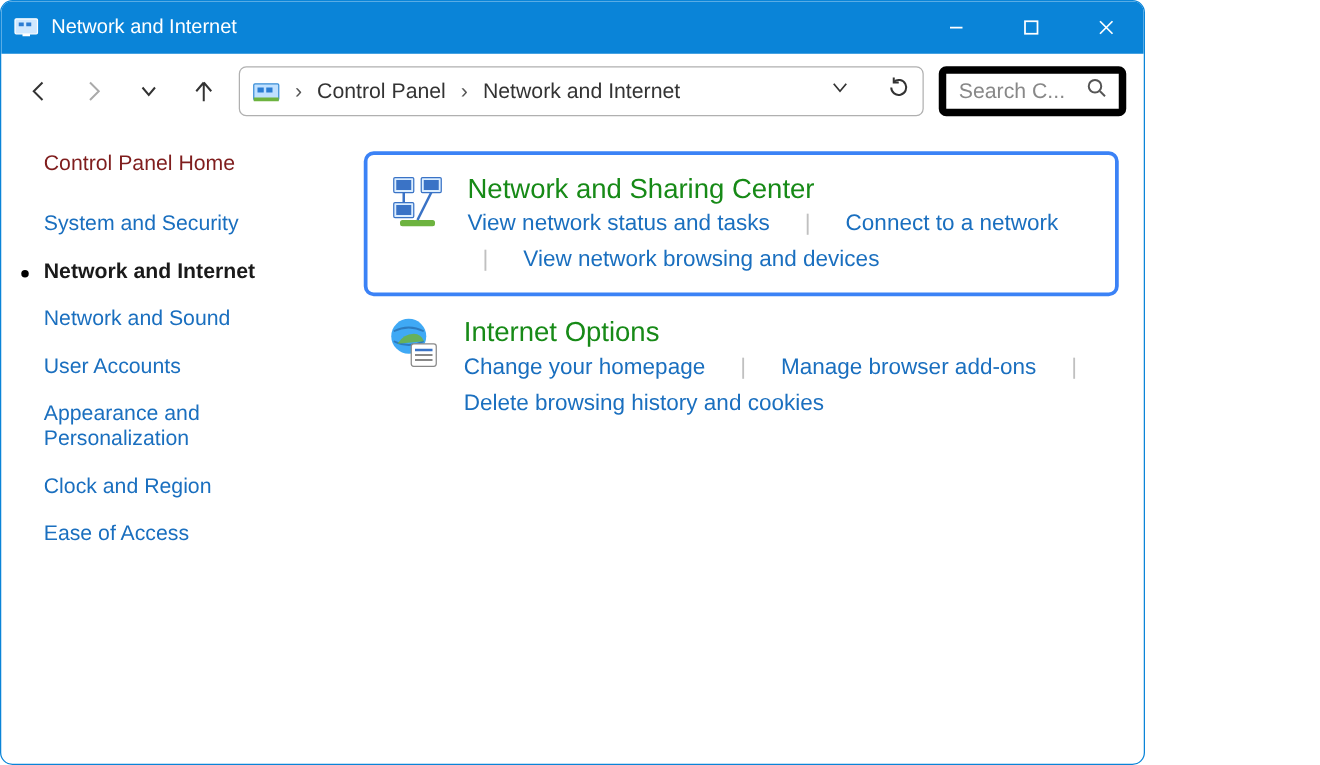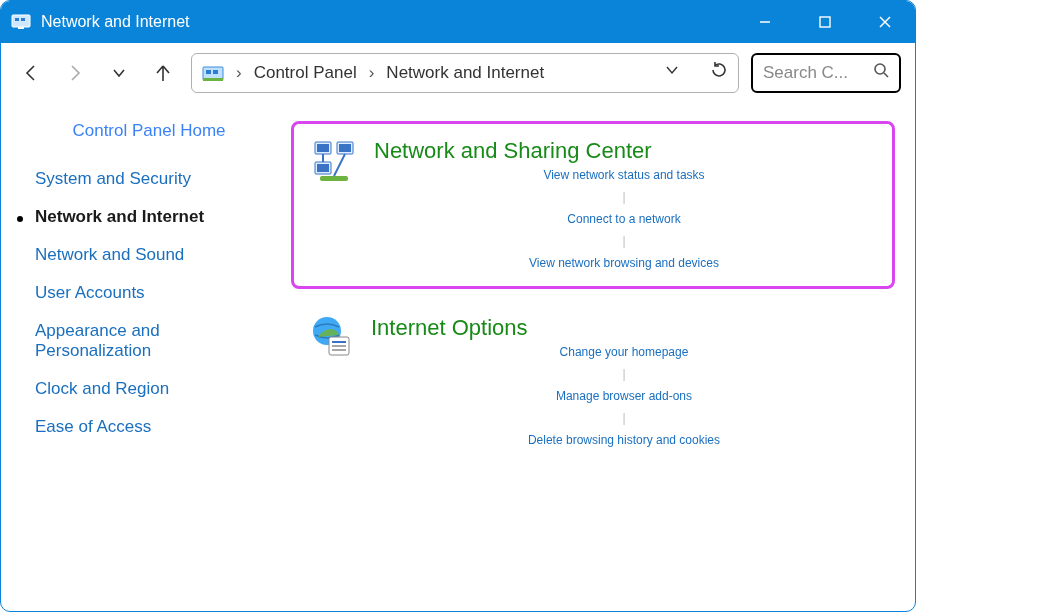--- a/index.html
+++ b/index.html
@@ -32,42 +32,42 @@
 .addressbar {
   flex: 1; height: 40px; border: 1px solid #b0b0b0; border-radius: 6px;
   display: flex; align-items: center; padding: 0 10px; font-size: 17px; color: #333;
   gap: 8px;
 }
 .addressbar .folder-icon { width: 22px; height: 18px; display:inline-flex; }
 .addressbar .sep { color: #555; padding: 0 4px; }
 .addressbar .crumb { cursor: pointer; }
 .addressbar .flexgrow { flex: 1; }
 .searchbox {
-  width: 150px; height: 40px; border: 2px solid #000000; border-radius: 6px;
+  width: 150px; height: 40px; border: 6px solid #000000; border-radius: 6px;
   display: flex; align-items: center; padding: 0 10px; font-size: 17px; color: #888;
   gap: 4px;
 }
 .content { flex: 1; display: flex; overflow: hidden; padding-top: 18px; }
 .sidebar { width: 280px; padding: 0 18px 0 34px; font-size: 17px; }
-.sidebar .home { color: #3b82f6; margin-bottom: 28px; cursor: pointer; text-align: center; }
+.sidebar .home { color: #7f1d1d; margin-bottom: 28px; cursor: pointer; }
 .sidebar .item {
   color: #1a6fbf; margin-bottom: 18px; cursor: pointer; position: relative;
 }
 .sidebar .item.active { font-weight: 700; color: #1a1a1a; }
 .sidebar .item.active::before {
   content: ""; position: absolute; left: -18px; top: 9px; width: 6px; height: 6px;
   background: #000; border-radius: 50%;
 }
 .main { flex: 1; padding: 0 20px 0 10px; }
 .section { display: flex; gap: 18px; padding: 14px 18px 16px 18px; border-radius: 8px; }
-.section.highlighted { border: 3px solid #d946ef; margin-bottom: 12px; }
+.section.highlighted { border: 3px solid #3b82f6; margin-bottom: 2px; }
 .section .icon { width: 44px; height: 44px; flex-shrink: 0; display:inline-flex; }
 .section .body { flex: 1; }
 .section .heading { font-size: 22px; color: #178a17; margin-bottom: 4px; cursor:pointer; }
-.section .links { font-size: 12px; color: #1a6fbf; display: flex; flex-wrap: wrap; align-items: center; gap: 8px 16px; flex-direction: column; }
+.section .links { font-size: 18px; color: #1a6fbf; display: flex; flex-wrap: wrap; align-items: center; gap: 8px 16px; }
 .section .links .link { color: #1a6fbf; cursor: pointer; }
 .section .links .divider { color: #c0c0c0; padding: 0 12px; }
 </style>
 </head>
 <body>
 
 <div class="window">
 
   <div class="titlebar">
     <span class="app-icon">

